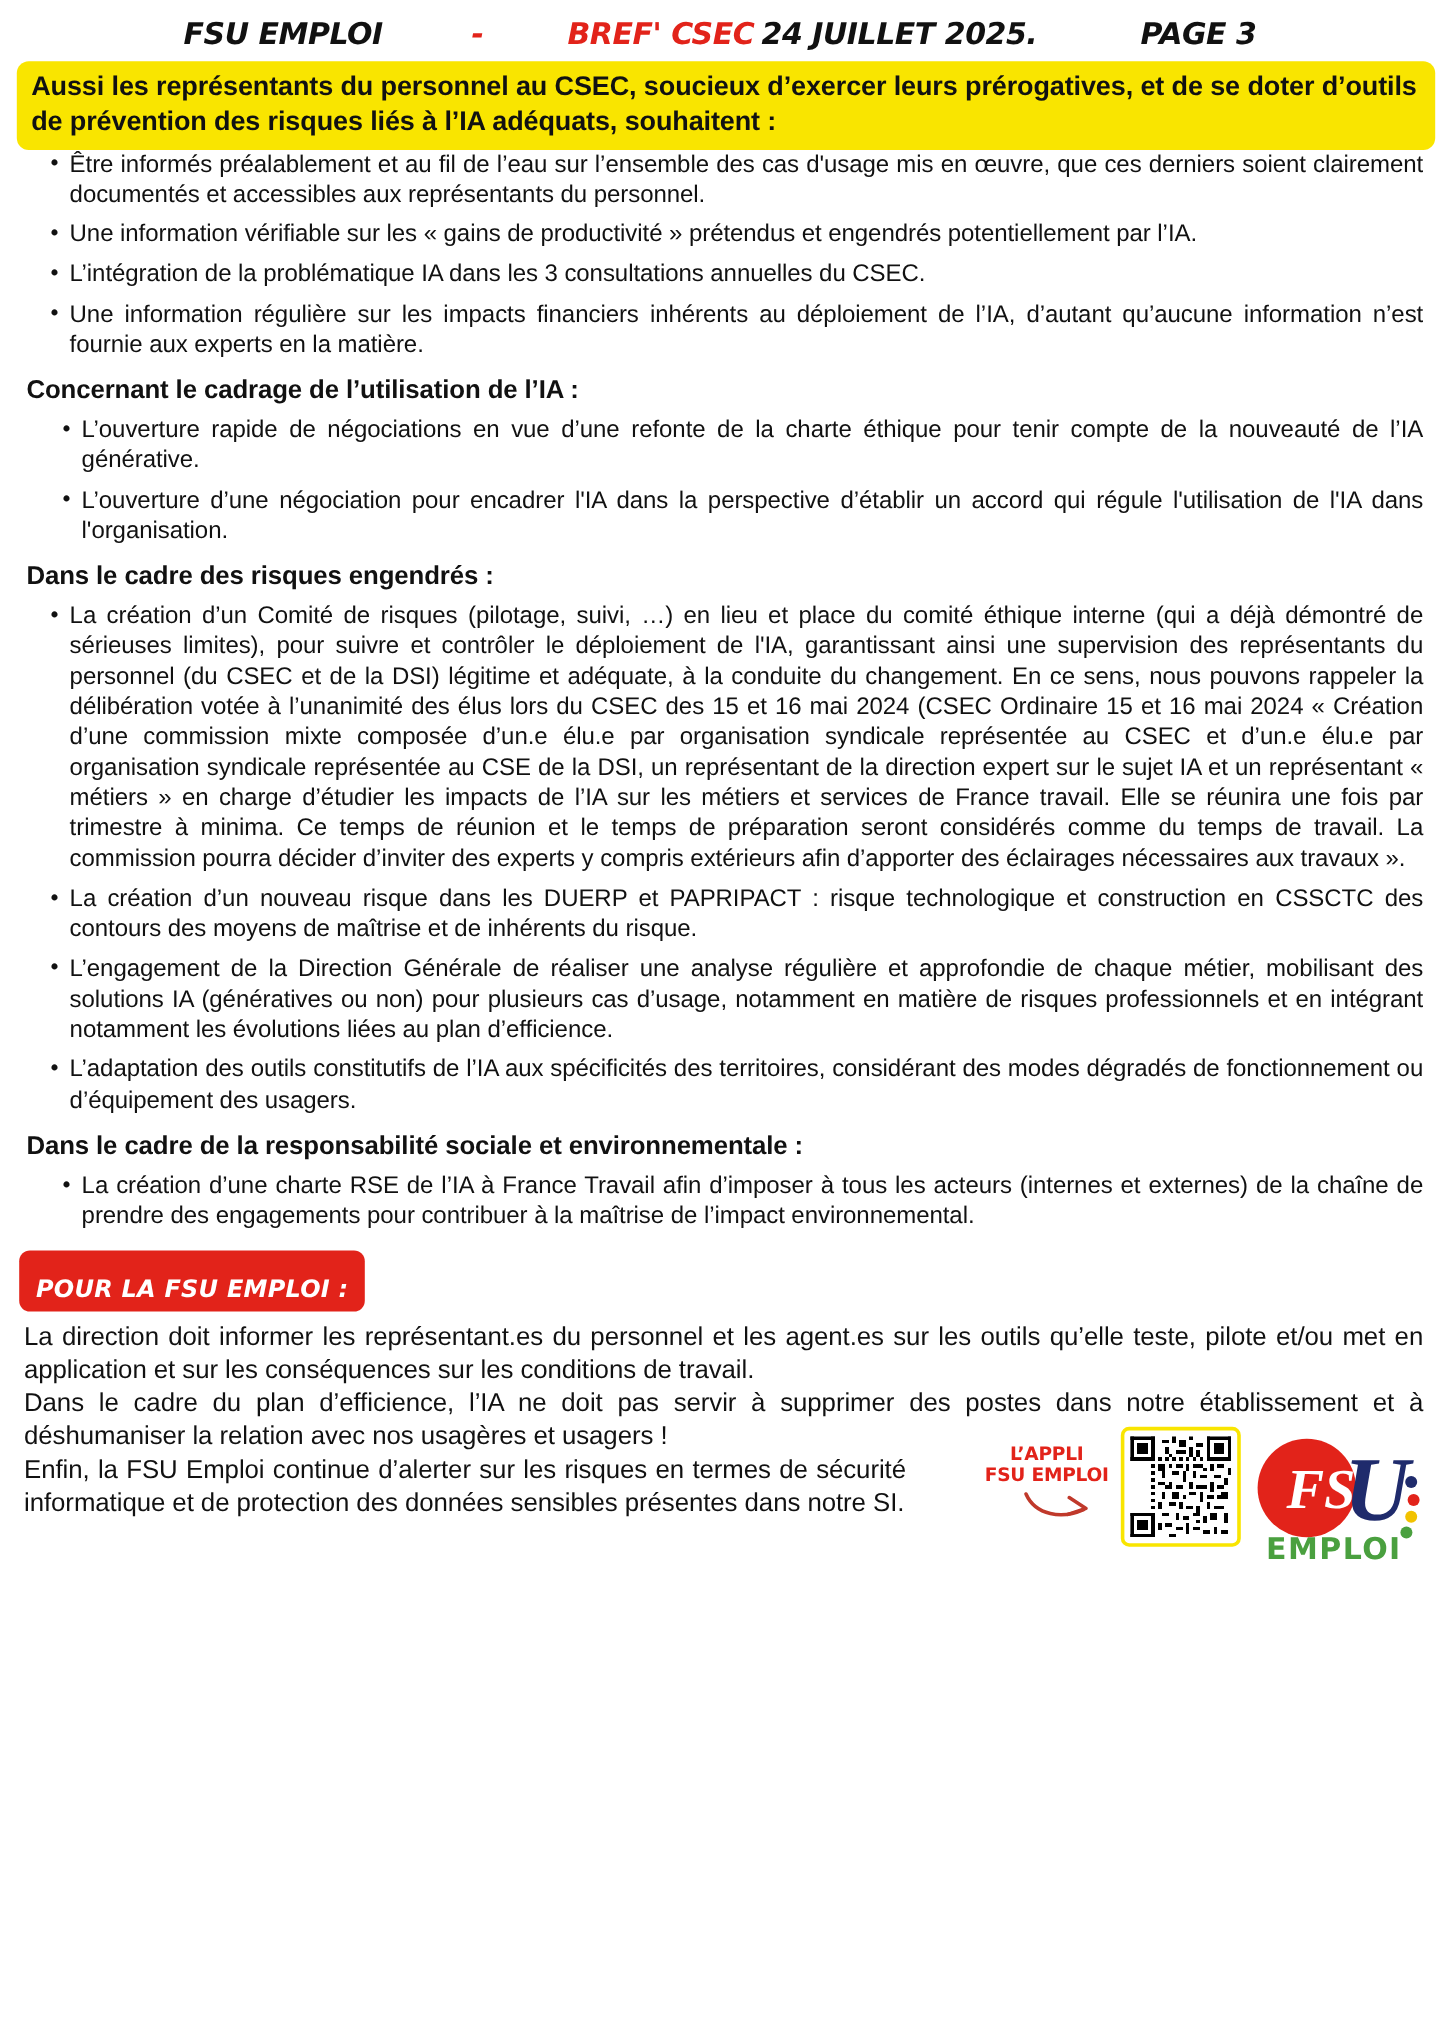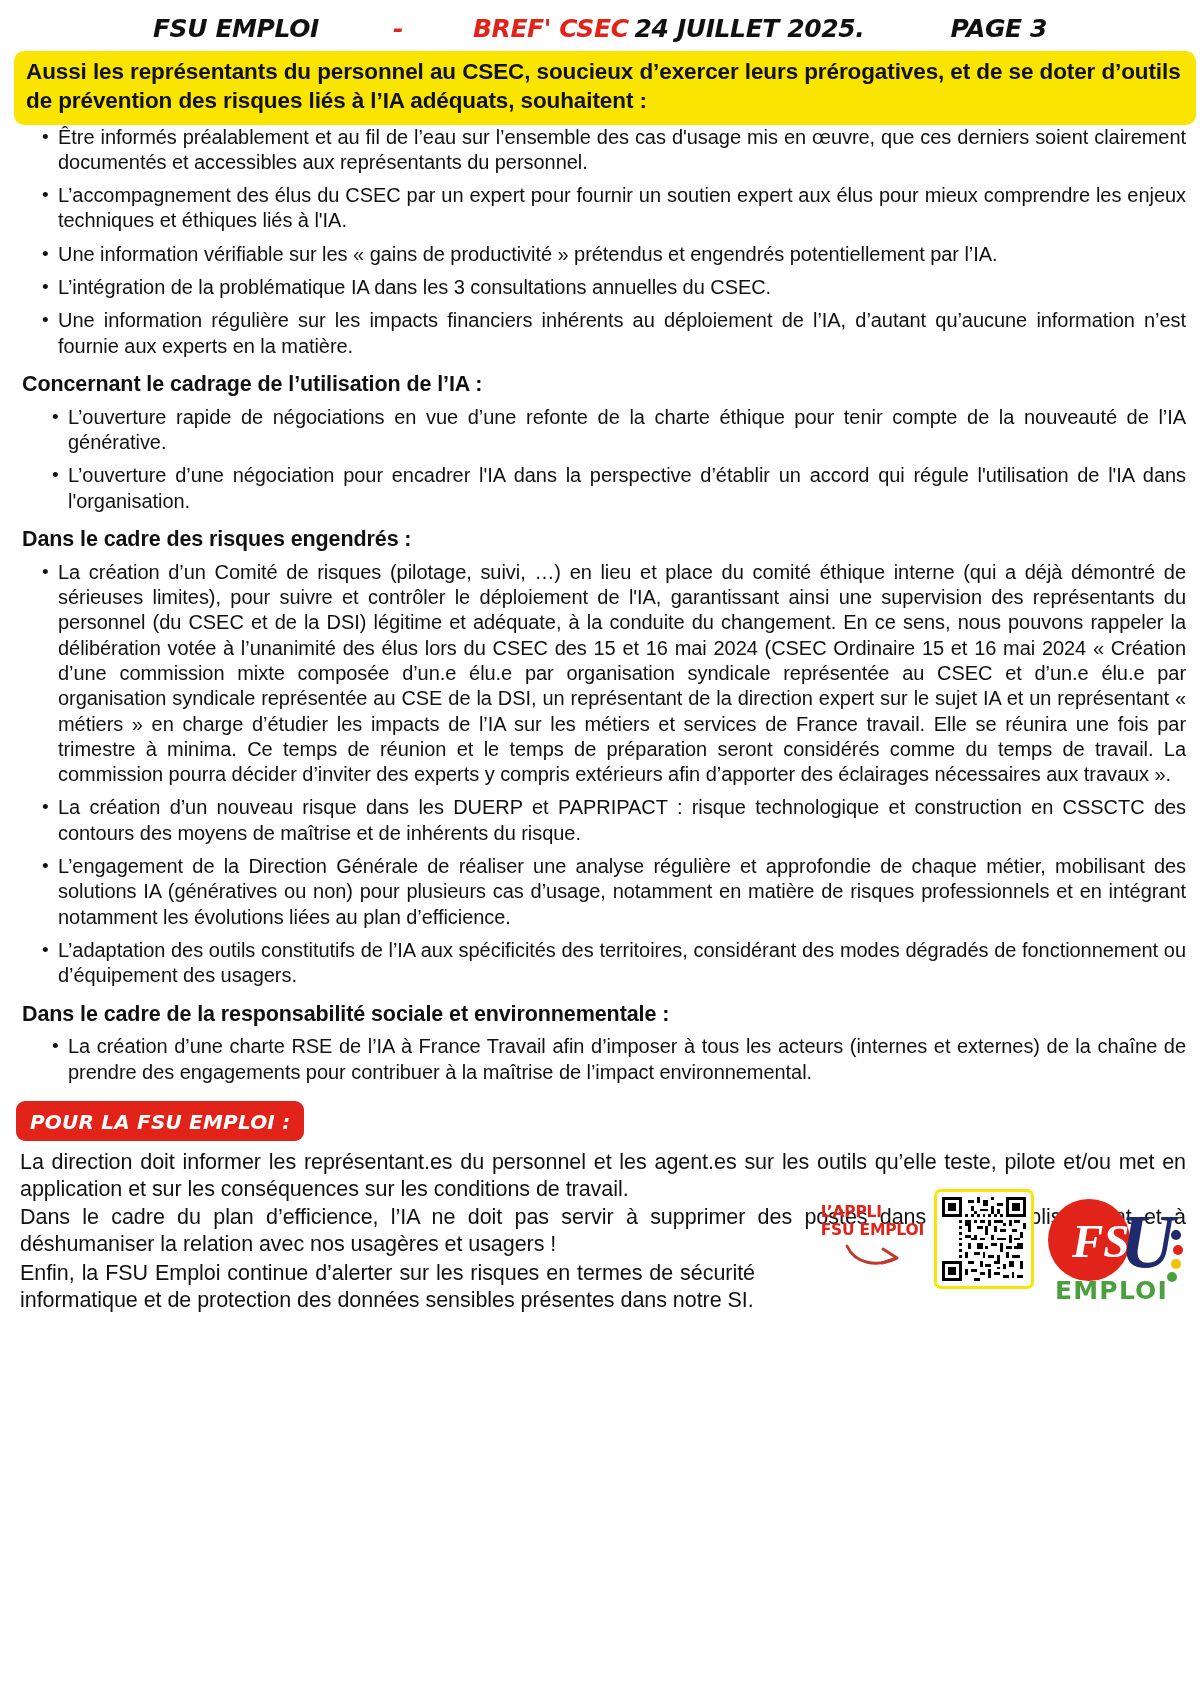--- a/index.html
+++ b/index.html
@@ -93,21 +93,21 @@
   ul.bullets.indent-more > li { padding-left: 52px; }
   ul.bullets.indent-more > li::before { left: 36px; }
 
   
   .badge-row { margin: 16px 0 8px 16px; }
   .badge {
     display: inline-block;
     background: #e2231a;
     color: #ffffff;
     border-radius: 9px;
-    padding: 9px 14px 7px 14px;
+    padding: 20px 14px 7px 14px;
     font-family: "DejaVu Sans", sans-serif;
     font-weight: bold;
     font-style: italic;
     font-size: 20px;
     letter-spacing: 0.2px;
   }
 
   
   .closing { padding: 0 14px 0 20px; }
   .closing p {
@@ -127,21 +127,21 @@
     position: absolute;
     right: 8px;
     bottom: 14px;
     display: flex;
     align-items: center;
     gap: 8px;
   }
   .appli {
     display: flex;
     flex-direction: column;
-    align-items: flex-start;
+    align-items: center;
     margin-right: 2px;
   }
   .appli .appli-txt {
     color: #e2231a;
     font-family: "DejaVu Sans", sans-serif;
     font-weight: bold;
     font-size: 15.5px;
     line-height: 1.12;
     letter-spacing: -0.2px;
   }
@@ -182,21 +182,20 @@
     <span class="h-mid">24 JUILLET 2025.</span>
     <span class="h-page">PAGE 3</span>
   </div>
 
   <div class="banner">Aussi les représentants du personnel au CSEC, soucieux d’exercer leurs prérogatives, et de se doter d’outils de prévention des risques liés à l’IA adéquats, souhaitent :</div>
 
   <div class="content">
 
     <ul class="bullets">
       <li>Être informés préalablement et au fil de l’eau sur l’ensemble des cas d'usage mis en œuvre, que ces derniers soient clairement documentés et accessibles aux représentants du personnel.</li>
-      <li>L’accompagnement des élus du CSEC par un expert pour fournir un soutien expert aux élus pour mieux comprendre les enjeux techniques et éthiques liés à l'IA.</li>
       <li>Une information vérifiable sur les « gains de productivité » prétendus et engendrés potentiellement par l’IA.</li>
       <li>L’intégration de la problématique IA dans les 3 consultations annuelles du CSEC.</li>
       <li>Une information régulière sur les impacts financiers inhérents au déploiement de l’IA, d’autant qu’aucune information n’est fournie aux experts en la matière.</li>
     </ul>
 
     <h2 class="section-head">Concernant le cadrage de l’utilisation de l’IA :</h2>
     <ul class="bullets indent-more">
       <li>L’ouverture rapide de négociations en vue d’une refonte de la charte éthique pour tenir compte de la nouveauté de l’IA générative.</li>
       <li>L’ouverture d’une négociation pour encadrer l'IA dans la perspective d’établir un accord qui régule l'utilisation de l'IA dans l'organisation.</li>
     </ul>

